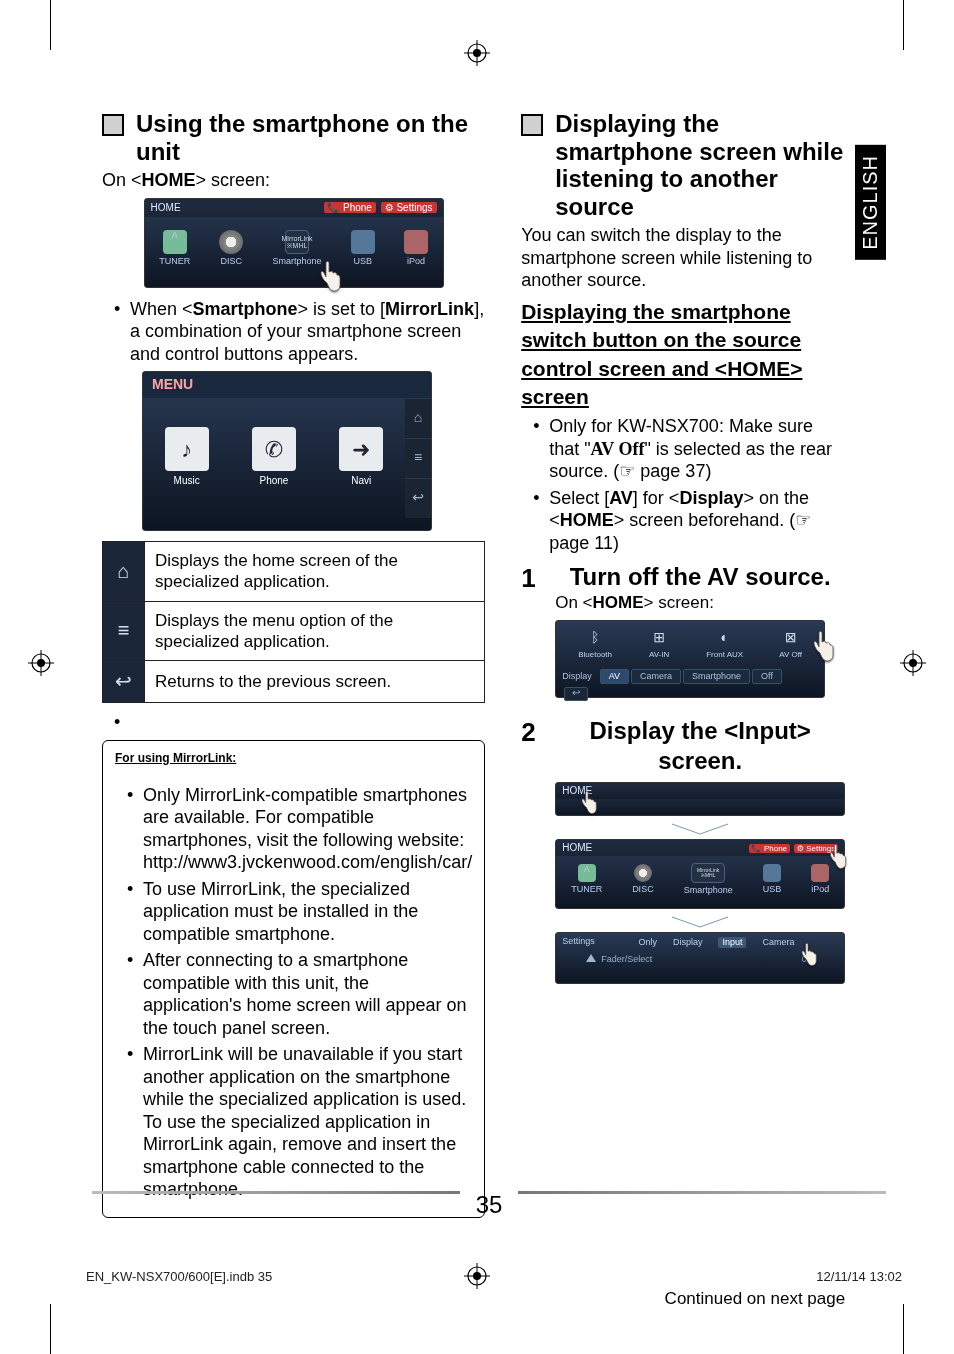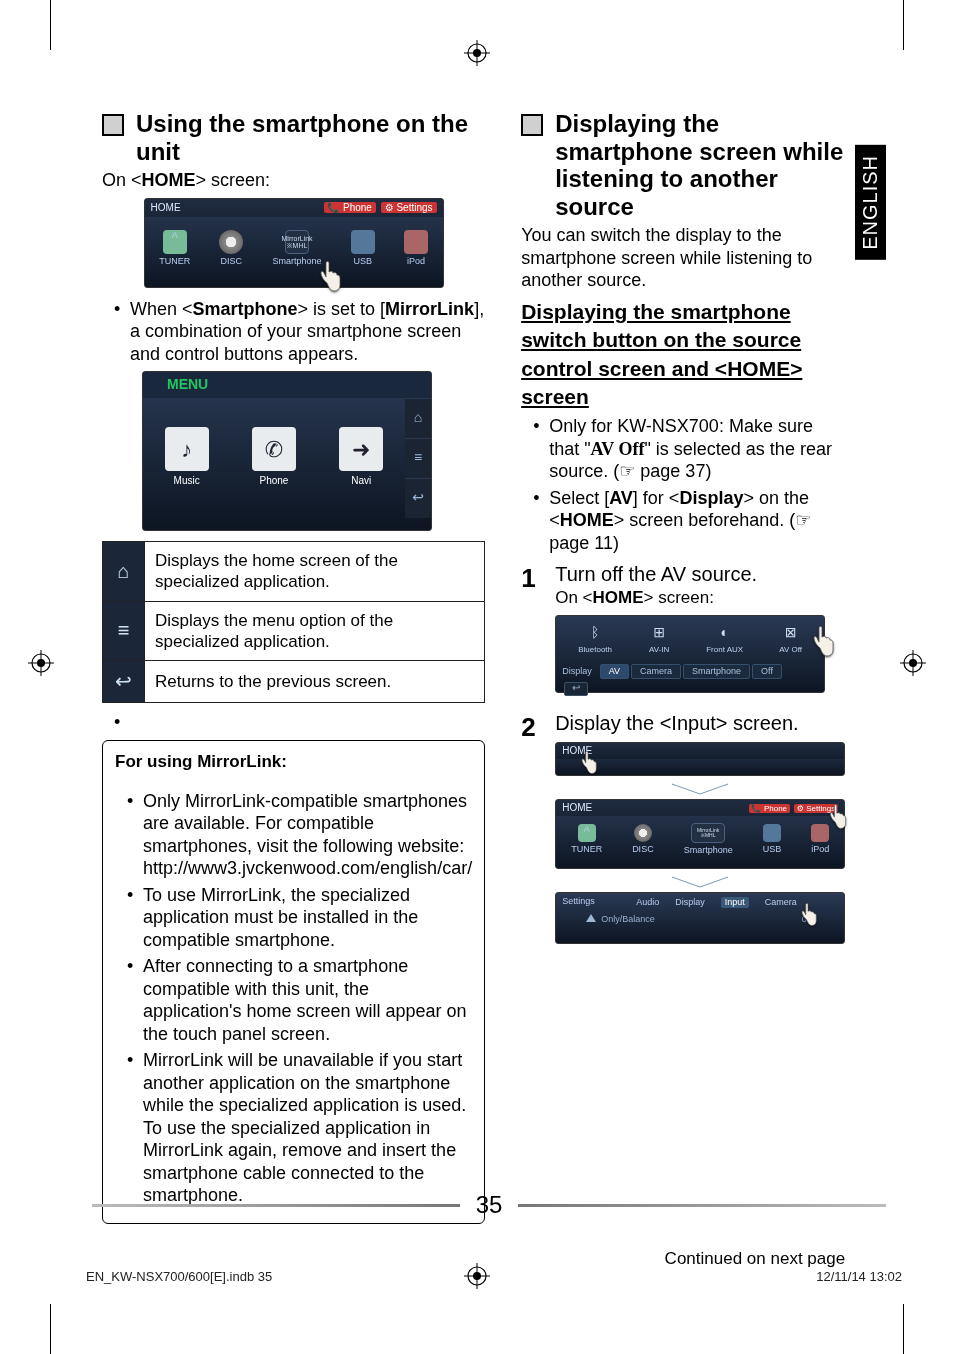--- a/index.html
+++ b/index.html
@@ -70,41 +70,41 @@
   .ss-hdr { display:flex; justify-content:space-between; padding:3px 6px; font-size:10px; color:#dfe8ff; background:rgba(0,0,0,.25); }
   .ss-row { display:flex; justify-content:space-around; align-items:center; height:62px; }
   .ss-cell { text-align:center; font-size:9px; color:#b8cdf0; }
   .ss-ico { width:24px;height:24px;margin:0 auto 2px;background:#5a7090;border-radius:4px; }
   .ss-ico.cd{background:radial-gradient(circle,#eee 30%,#888 32%,#555 100%);border-radius:50%;}
   .ss-ico.mhl{background:#233044;border:1px solid #4a6080;font-size:7px;color:#cde;display:flex;flex-direction:column;justify-content:center;align-items:center;line-height:1;}
   .hand { position:absolute; width:40px; height:40px; }
   .hand svg { filter: drop-shadow(0 1px 1px rgba(0,0,0,.6)); }
 
   .ss-menu { width: 290px; height: 160px; margin-left:40px; }
-  .menu-bar { background:#1a283d; color:#22c55e; padding:4px 24px; font-weight:700; font-size:14px; }
+  .menu-bar { background:#1a283d; color:#fca5a5; padding:4px 9px; font-weight:700; font-size:14px; }
   .menu-body { display:flex; height:120px; }
   .menu-left { flex:1; display:flex; justify-content:space-around; align-items:center; }
   .menu-item { text-align:center; font-size:10px; color:#fff; }
   .menu-ico { width:44px;height:44px; background:#e8ecef; border-radius:4px; margin-bottom:4px; display:flex;align-items:center;justify-content:center;color:#223;font-size:22px;}
   .menu-right { width:26px; background:#1a2433; display:flex; flex-direction:column; }
   .menu-btn { flex:1; display:flex; align-items:center; justify-content:center; border-top:1px solid #2a3a50; color:#9fb8d8; font-size:14px;}
 
   .icon-table { width: 100%; border-collapse: collapse; margin: 8px 0; }
   .icon-table td { border: 0.5px solid #222; padding: 8px 10px; vertical-align: middle; font-size:17px;}
   .icon-table .ic { width:42px; text-align:center; background:#1b2738; }
   .icon-table .ic .g { color:#cfe0f5; font-size:20px; display:inline-block; }
 
   .note-box { border: 0.8px solid #000; border-radius: 6px; padding: 10px 12px 12px; margin-top:6px;}
-  .note-title { font-weight:700; font-size:17px; margin-bottom:18px;}
+  .note-title { font-weight:700; font-size:12px; margin-bottom:18px;text-decoration:underline;}
 
   .subhead { font-weight:700; font-size:21px; text-decoration: underline; line-height:1.35; margin:6px 0 2px;}
   .step { display:flex; gap:14px; margin-top:8px; }
   .step-num { font-weight:700; font-size:26px; width:20px; flex:0 0 20px;}
   .step-body { flex:1; }
-  .step-title { font-weight:400; font-size:20px; }
+  .step-title { font-weight:700; font-size:24px;text-align:center; }
   .step-sub { font-size:17px; }
   .ptr { font-family: "Segoe UI Symbol","Apple Symbols",sans-serif; }
 
   .ss-avoff { width: 270px; height: 78px; margin-left:0; }
   .avoff-row1 { display:flex; height:46px; justify-content:space-around; align-items:center; padding:0 4px;}
   .av-cell { text-align:center; font-size:8px; color:#bcd2ef; }
   .av-ico { width:22px;height:22px;margin:0 auto 1px; color:#cde; display:flex;align-items:center;justify-content:center;font-size:14px;}
   .avoff-row2 { display:flex; height:20px; font-size:9px; align-items:center; padding-left:6px; gap:2px; color:#a8c0de;}
   .av-tab { padding:1px 8px; background:#1b2a3c; border:1px solid #33506f; border-radius:2px;}
   .av-tab.sel { background:#2d4a6c; color:#fff;}
@@ -114,21 +114,21 @@
   .ss-multi { width:290px; margin-left:0; background:none; border:none; }
   .ss-sub { background: linear-gradient(180deg,#2a3a55,#0d1522); border:1px solid #333; border-radius:3px; margin-bottom:4px; position:relative;}
   .ss-sub .ss-hdr2 { font-size:10px; color:#dfe8ff; padding:2px 6px; background:rgba(0,0,0,.25);}
   .chev { text-align:center; color:#88a8c8; font-size:18px; line-height:14px; padding:2px 0;}
   .settings-row { display:flex; font-size:9px; color:#b8cdf0; padding:2px 6px 4px; align-items:center;}
   .settings-tabs { display:flex; gap:16px; justify-content:center; padding:2px 0 0;}
   .settings-sub { font-size:9px; color:#98b2cf; display:flex; justify-content:space-between; padding:2px 30px 4px;}
   .tri-up { display:inline-block; width:0;height:0;border-left:5px solid transparent;border-right:5px solid transparent;border-bottom:8px solid #9db6d2;}
 
   .continued { text-align:right; font-size:17px; margin-top:300px;}
-  .rule { display:flex; align-items:center; position:absolute; left:92px; right:68px; bottom:135px;}
+  .rule { display:flex; position:absolute; left:92px; right:68px; bottom:135px;}
   .rule .bar { flex:1; height:3px; background:#999;}
   .rule .bar.l { background: linear-gradient(90deg,#bbb,#777);} 
   .rule .bar.r { background: linear-gradient(90deg,#777,#bbb);} 
   .rule .pn { padding: 0 16px; font-size:24px; }
 
   .footer { position:absolute; left:86px; right:52px; bottom:70px; display:flex; justify-content:space-between; font-size:13px; color:#222;}
 </style>
 </head>
 <body>
 
@@ -372,28 +372,28 @@
             </div>
           </div>
           <div class="chev"><svg width="60" height="14">
                 <polyline points="2,2 30,12 58,2" fill="none" stroke="#7a99b8" stroke-width="1"></polyline>
               </svg></div>
 
           <div class="ss-sub" style="height:52px;">
             <div class="settings-row">
               <span>Settings</span>
               <div class="settings-tabs" style="margin-left:auto;margin-right:auto;">
-                <span>Audio</span>
+                <span>Only</span>
                 <span>Display</span>
                 <span style="background:#3a5878;padding:0 4px;border-radius:2px;color:#fff;">Input</span>
                 <span>Camera</span>
               </div>
             </div>
             <div class="settings-sub">
-              <span><span class="tri-up"></span>&nbsp;&nbsp;<span>Only/Balance</span></span>
+              <span><span class="tri-up"></span>&nbsp;&nbsp;<span>Fader/Select</span></span>
               <span>0/0</span>
             </div>
             <div class="hand" style="right:18px;top:4px;width:30px;height:30px;">
               <svg viewBox="0 0 40 40">
                   <path d="M14 30c-3-2-6-7-6-10 0-2 2-2 3 0 1 2 2 4 2 4V10c0-2 3-2 3 0v9c2-1 4-1 4 1 2-1 4 0 4 2 2 0 3 1 3 3v7c0 4-3 6-6 6-3 0-5-3-7-8z" fill="#f5f0e8" stroke="#555" stroke-width=".8"></path>
                 </svg>
             </div>
           </div>
         </div>
       </div>

